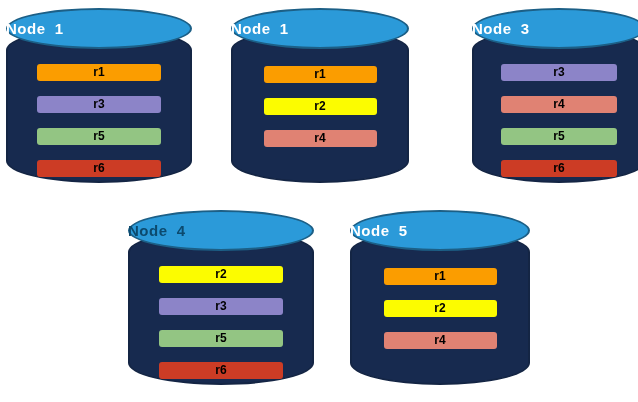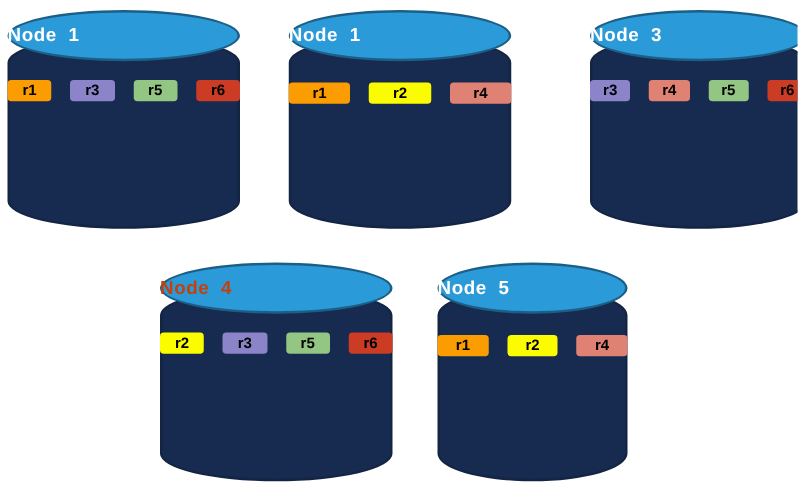--- a/index.html
+++ b/index.html
@@ -64,21 +64,21 @@
     user-select: none;
   }
 
   
   .bars {
     position: absolute;
     left: 0;
     width: 100%;
     z-index: 5;
     display: flex;
-    flex-direction: row;
+    flex-direction: column;
     align-items: center;
     gap: 15px;
   }
   .bar {
     height: 17px;
     line-height: 17px;
     border-radius: 3px;
     text-align: center;
     font-size: 12px;
     font-weight: bold;
@@ -119,29 +119,29 @@
       <div class="bars" style="top: 56px;">
         <div class="bar" style="width: 116px; background: rgb(140, 132, 200); color: rgb(0, 0, 0);">r3</div>
         <div class="bar" style="width: 116px; background: rgb(224, 130, 115); color: rgb(0, 0, 0);">r4</div>
         <div class="bar" style="width: 116px; background: rgb(147, 197, 131); color: rgb(0, 0, 0);">r5</div>
         <div class="bar" style="width: 116px; background: rgb(204, 60, 37); color: rgb(0, 0, 0);">r6</div>
       </div>
     </div>
     <div class="node" style="left: 128px; top: 210px; width: 186px; height: 175px;">
       <div class="cyl-body" style="height: 155px; background: rgb(23, 42, 79); border-color: rgb(20, 37, 68);"></div>
       <div class="cyl-top" style="background: rgb(43, 154, 217); border-color: rgb(28, 95, 134);"></div>
-      <div class="node-title" style="color: #c2410c;">Node  4</div>
+      <div class="node-title" style="color: #0c4a6e;">Node  4</div>
       <div class="bars" style="top: 56px;">
         <div class="bar" style="width: 124px; background: rgb(252, 252, 0); color: rgb(0, 0, 0);">r2</div>
         <div class="bar" style="width: 124px; background: rgb(140, 132, 200); color: rgb(0, 0, 0);">r3</div>
         <div class="bar" style="width: 124px; background: rgb(147, 197, 131); color: rgb(0, 0, 0);">r5</div>
         <div class="bar" style="width: 124px; background: rgb(204, 60, 37); color: rgb(0, 0, 0);">r6</div>
       </div>
     </div>
-    <div class="node" style="left: 350px; top: 210px; width: 152px; height: 175px;">
+    <div class="node" style="left: 350px; top: 210px; width: 180px; height: 175px;">
       <div class="cyl-body" style="height: 155px; background: rgb(23, 42, 79); border-color: rgb(20, 37, 68);"></div>
       <div class="cyl-top" style="background: rgb(43, 154, 217); border-color: rgb(28, 95, 134);"></div>
       <div class="node-title" style="color: rgb(255, 255, 255);">Node  5</div>
       <div class="bars" style="top: 58px;">
         <div class="bar" style="width: 113px; background: rgb(251, 157, 0); color: rgb(0, 0, 0);">r1</div>
         <div class="bar" style="width: 113px; background: rgb(252, 252, 0); color: rgb(0, 0, 0);">r2</div>
         <div class="bar" style="width: 113px; background: rgb(224, 130, 115); color: rgb(0, 0, 0);">r4</div>
       </div>
     </div>
   </div>

